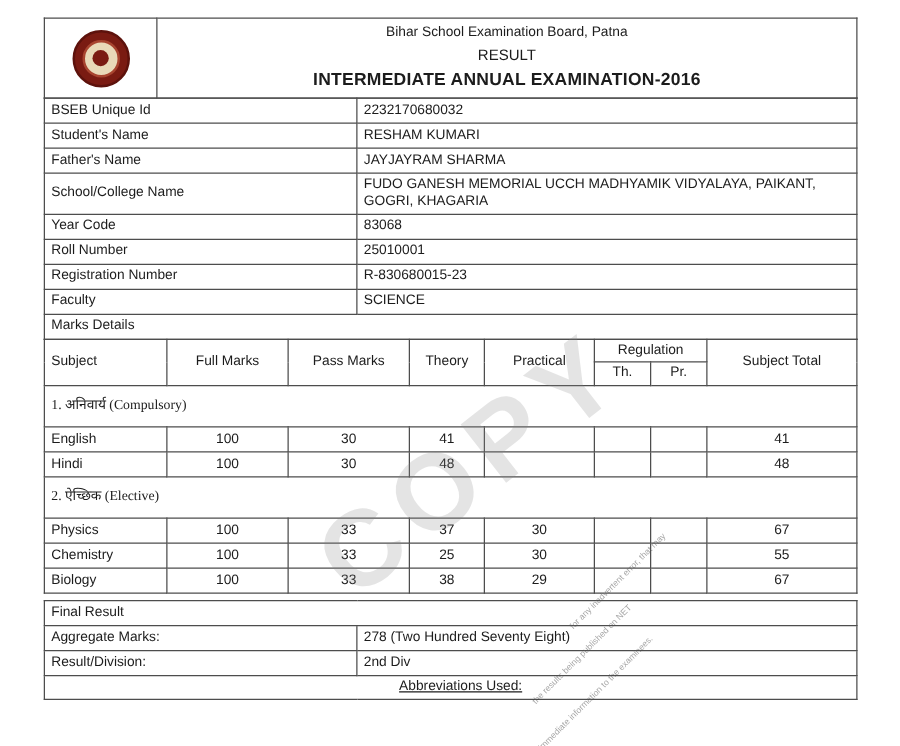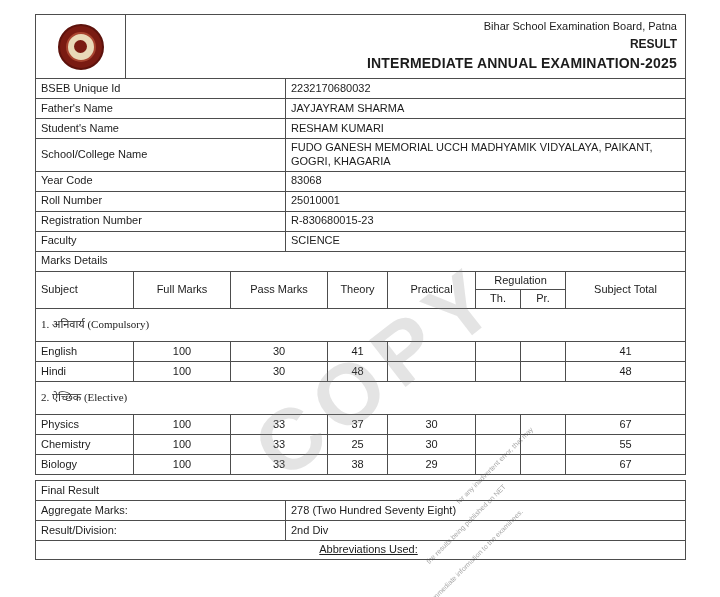--- a/index.html
+++ b/index.html
@@ -20,23 +20,23 @@
     font-weight: normal;
     padding: 2px 5px;
     height: 20px;
     line-height: 1.25;
     vertical-align: middle;
     text-align: left;
     overflow: hidden;
   }
   
   .hdr-logo-cell { text-align: center; vertical-align: middle; }
-  .hdr-title-cell { text-align: right; padding: 4px 8px; height: 64px; }
+  .hdr-title-cell { text-align: center; padding: 4px 8px; height: 64px; }
   .board-name { font-size: 11px; }
-  .result-label { font-size: 12px; font-weight: bold; margin-top: 3px; }
+  .result-label { font-size: 12px; font-weight: normal; margin-top: 3px; }
   .exam-title { font-size: 14px; font-weight: bold; margin-top: 3px; letter-spacing: 0.2px; }
   .logo { width: 46px; height: 46px; border-radius: 50%; background: #7a1b12;
           margin: 0 auto; display: flex; align-items: center; justify-content: center;
           border: 2px solid #5d120c; }
   .logo-mid { width: 30px; height: 30px; border-radius: 50%; background: #e9d9b8;
               display: flex; align-items: center; justify-content: center;
               border: 2px solid #a8442f; }
   .logo-core { width: 13px; height: 13px; border-radius: 50%; background: #7a1b12; }
   
   .c-center { text-align: center; }
@@ -77,43 +77,43 @@
       <td class="hdr-logo-cell">
         <div class="logo">
           <div class="logo-mid">
                 <div class="logo-core"></div>
               </div>
         </div>
       </td>
       <td class="hdr-title-cell">
         <div class="board-name">Bihar School Examination Board, Patna</div>
         <div class="result-label">RESULT</div>
-        <div class="exam-title">INTERMEDIATE ANNUAL EXAMINATION-2025</div>
+        <div class="exam-title">INTERMEDIATE ANNUAL EXAMINATION-2016</div>
       </td>
     </tr>
   </tbody>
     </table>
 
   <table class="stack">
     <colgroup>
         <col style="width:250px">
         <col style="width:400px">
       </colgroup>
     <tbody>
         <tr>
       <td>BSEB Unique Id</td>
       <td>2232170680032</td>
     </tr>
     <tr>
+      <td>Student's Name</td>
+      <td>RESHAM KUMARI</td>
+    </tr>
+    <tr>
       <td>Father's Name</td>
       <td>JAYJAYRAM SHARMA</td>
-    </tr>
-    <tr>
-      <td>Student's Name</td>
-      <td>RESHAM KUMARI</td>
     </tr>
     <tr>
       <td>School/College Name</td>
       <td>FUDO GANESH MEMORIAL UCCH MADHYAMIK VIDYALAYA, PAIKANT, GOGRI, KHAGARIA</td>
     </tr>
     <tr>
       <td>Year Code</td>
       <td>83068</td>
     </tr>
     <tr>

